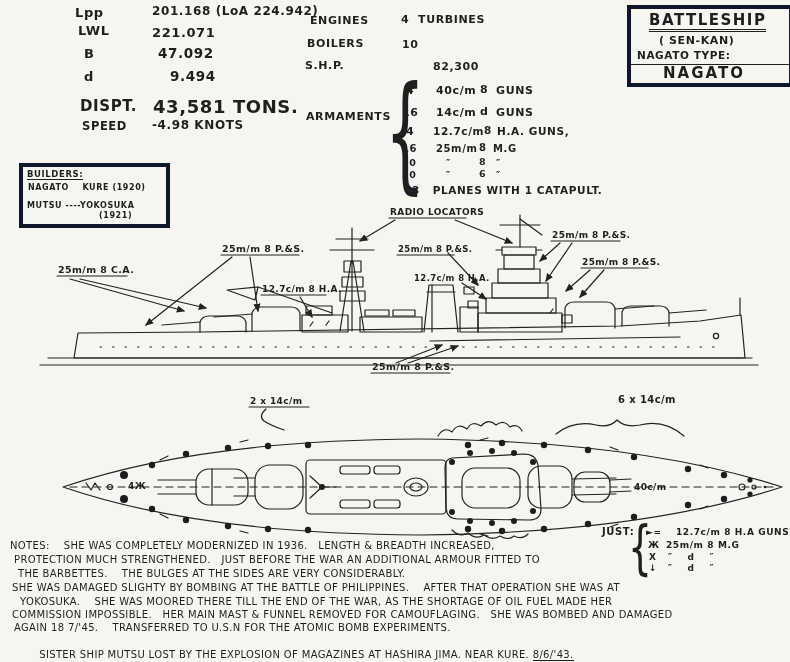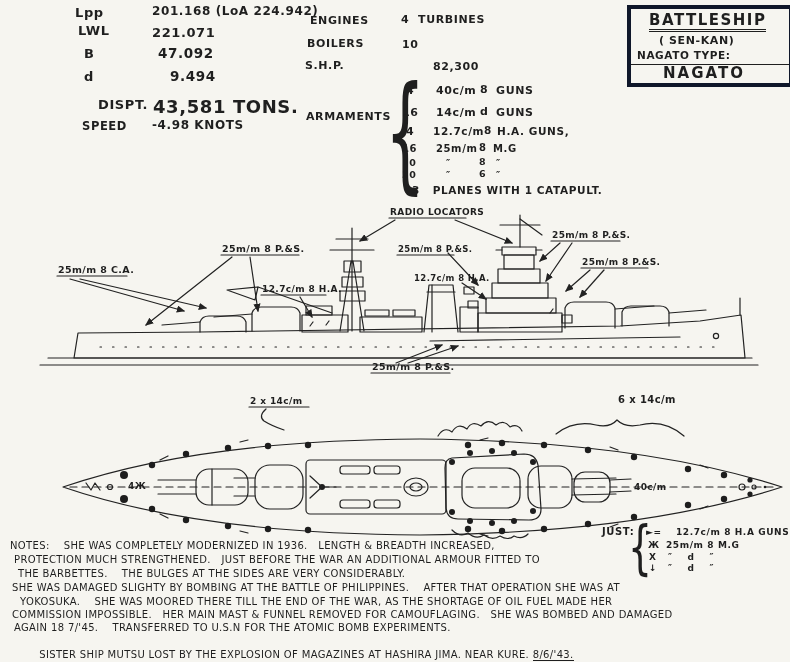--- a/index.html
+++ b/index.html
@@ -22,21 +22,21 @@
 
   <div>
     <div class="hand" style="left:75px;top:5px;font-size:13px">Lpp</div>
     <div class="hand" style="left:152px;top:4px;font-size:12px">201.168 (LoA 224.942)</div>
     <div class="hand" style="left:78px;top:23px;font-size:13px">LWL</div>
     <div class="hand" style="left:152px;top:25px;font-size:13px">221.071</div>
     <div class="hand" style="left:84px;top:46px;font-size:13px">B</div>
     <div class="hand" style="left:158px;top:45px;font-size:13.5px">47.092</div>
     <div class="hand" style="left:84px;top:69px;font-size:13px">d</div>
     <div class="hand" style="left:170px;top:68px;font-size:13.5px">9.494</div>
-    <div class="hand" style="left:98px;top:97px;font-size:13px">DISPT.</div>
+    <div class="hand" style="left:80px;top:97px;font-size:15px">DISPT.</div>
     <div class="hand" style="left:153px;top:96px;font-size:18px">43,581 TONS.</div>
     <div class="hand" style="left:82px;top:119px;font-size:11.5px">SPEED</div>
     <div class="hand" style="left:152px;top:118px;font-size:12px">-4.98 KNOTS</div>
   </div>
 
   <div>
     <div class="hand" style="left:310px;top:14px;font-size:11px">ENGINES</div>
     <div class="hand" style="left:401px;top:13px;font-size:11px">4  TURBINES</div>
     <div class="hand" style="left:307px;top:37px;font-size:11px">BOILERS</div>
     <div class="hand" style="left:402px;top:38px;font-size:11px">10</div>
@@ -75,20 +75,26 @@
   </div>
 
   <div class="box" style="left:627px;top:5px;width:158px;height:74px">
     <div class="hand" style="left:18px;top:2px;font-size:15px;letter-spacing:1.5px;border-bottom:3px double #1f1f1f">BATTLESHIP</div>
     <div class="hand" style="left:28px;top:25px;font-size:11px">( SEN-KAN)</div>
     <div class="hand" style="left:6px;top:40px;font-size:10.5px">NAGATO TYPE:</div>
     <div style="position:absolute;left:0;top:55px;width:158px;border-top:1.6px solid #1f1f1f"></div>
     <div class="hand" style="left:32px;top:55px;font-size:15px;letter-spacing:2px">NAGATO</div>
   </div>
 
+  <div class="box" style="left:19px;top:163px;width:143px;height:57px">
+    <div class="hand u" style="left:4px;top:2px;font-size:8.5px">BUILDERS:</div>
+    <div class="hand" style="left:5px;top:16px;font-size:8px">NAGATO    KURE (1920)</div>
+    <div class="hand" style="left:4px;top:34px;font-size:8px">MUTSU ----YOKOSUKA</div>
+    <div class="hand" style="left:76px;top:44px;font-size:8px">(1921)</div>
+  </div>
 
   <svg style="top:195px" width="790" height="200" viewBox="0 0 790 200">
     <defs>
       <marker id="ah" markerWidth="7" markerHeight="6" refX="6" refY="3" orient="auto">
         <path d="M0,0 L7,3 L0,6 Z" style="fill:#222;stroke:none"></path>
       </marker>
     </defs>
 
     <g>
 

